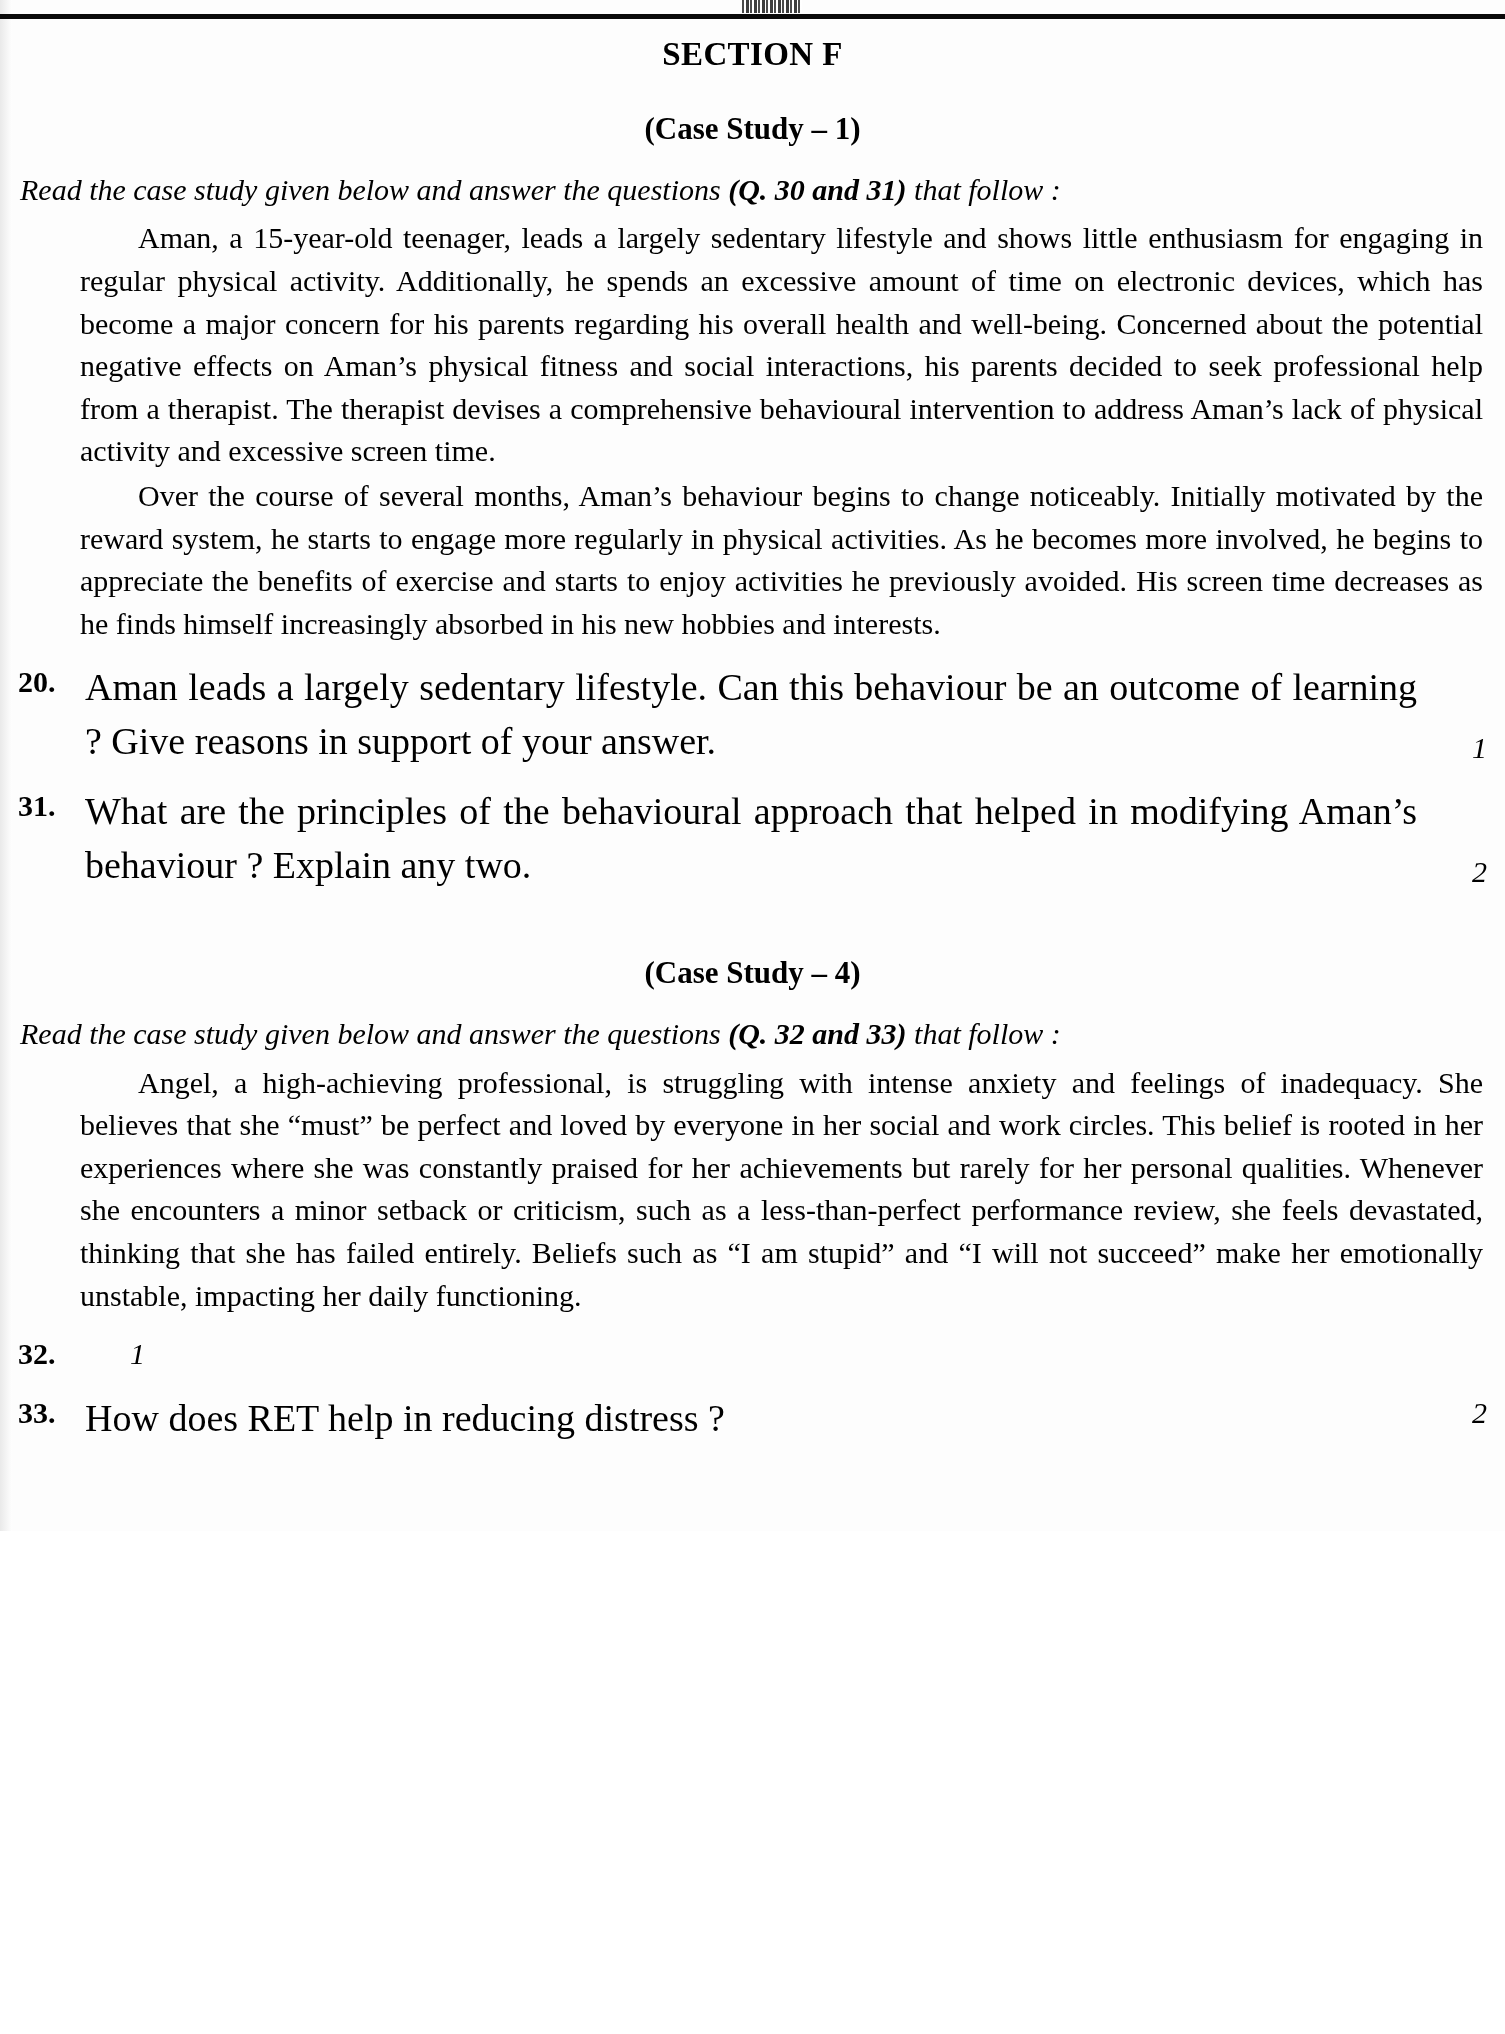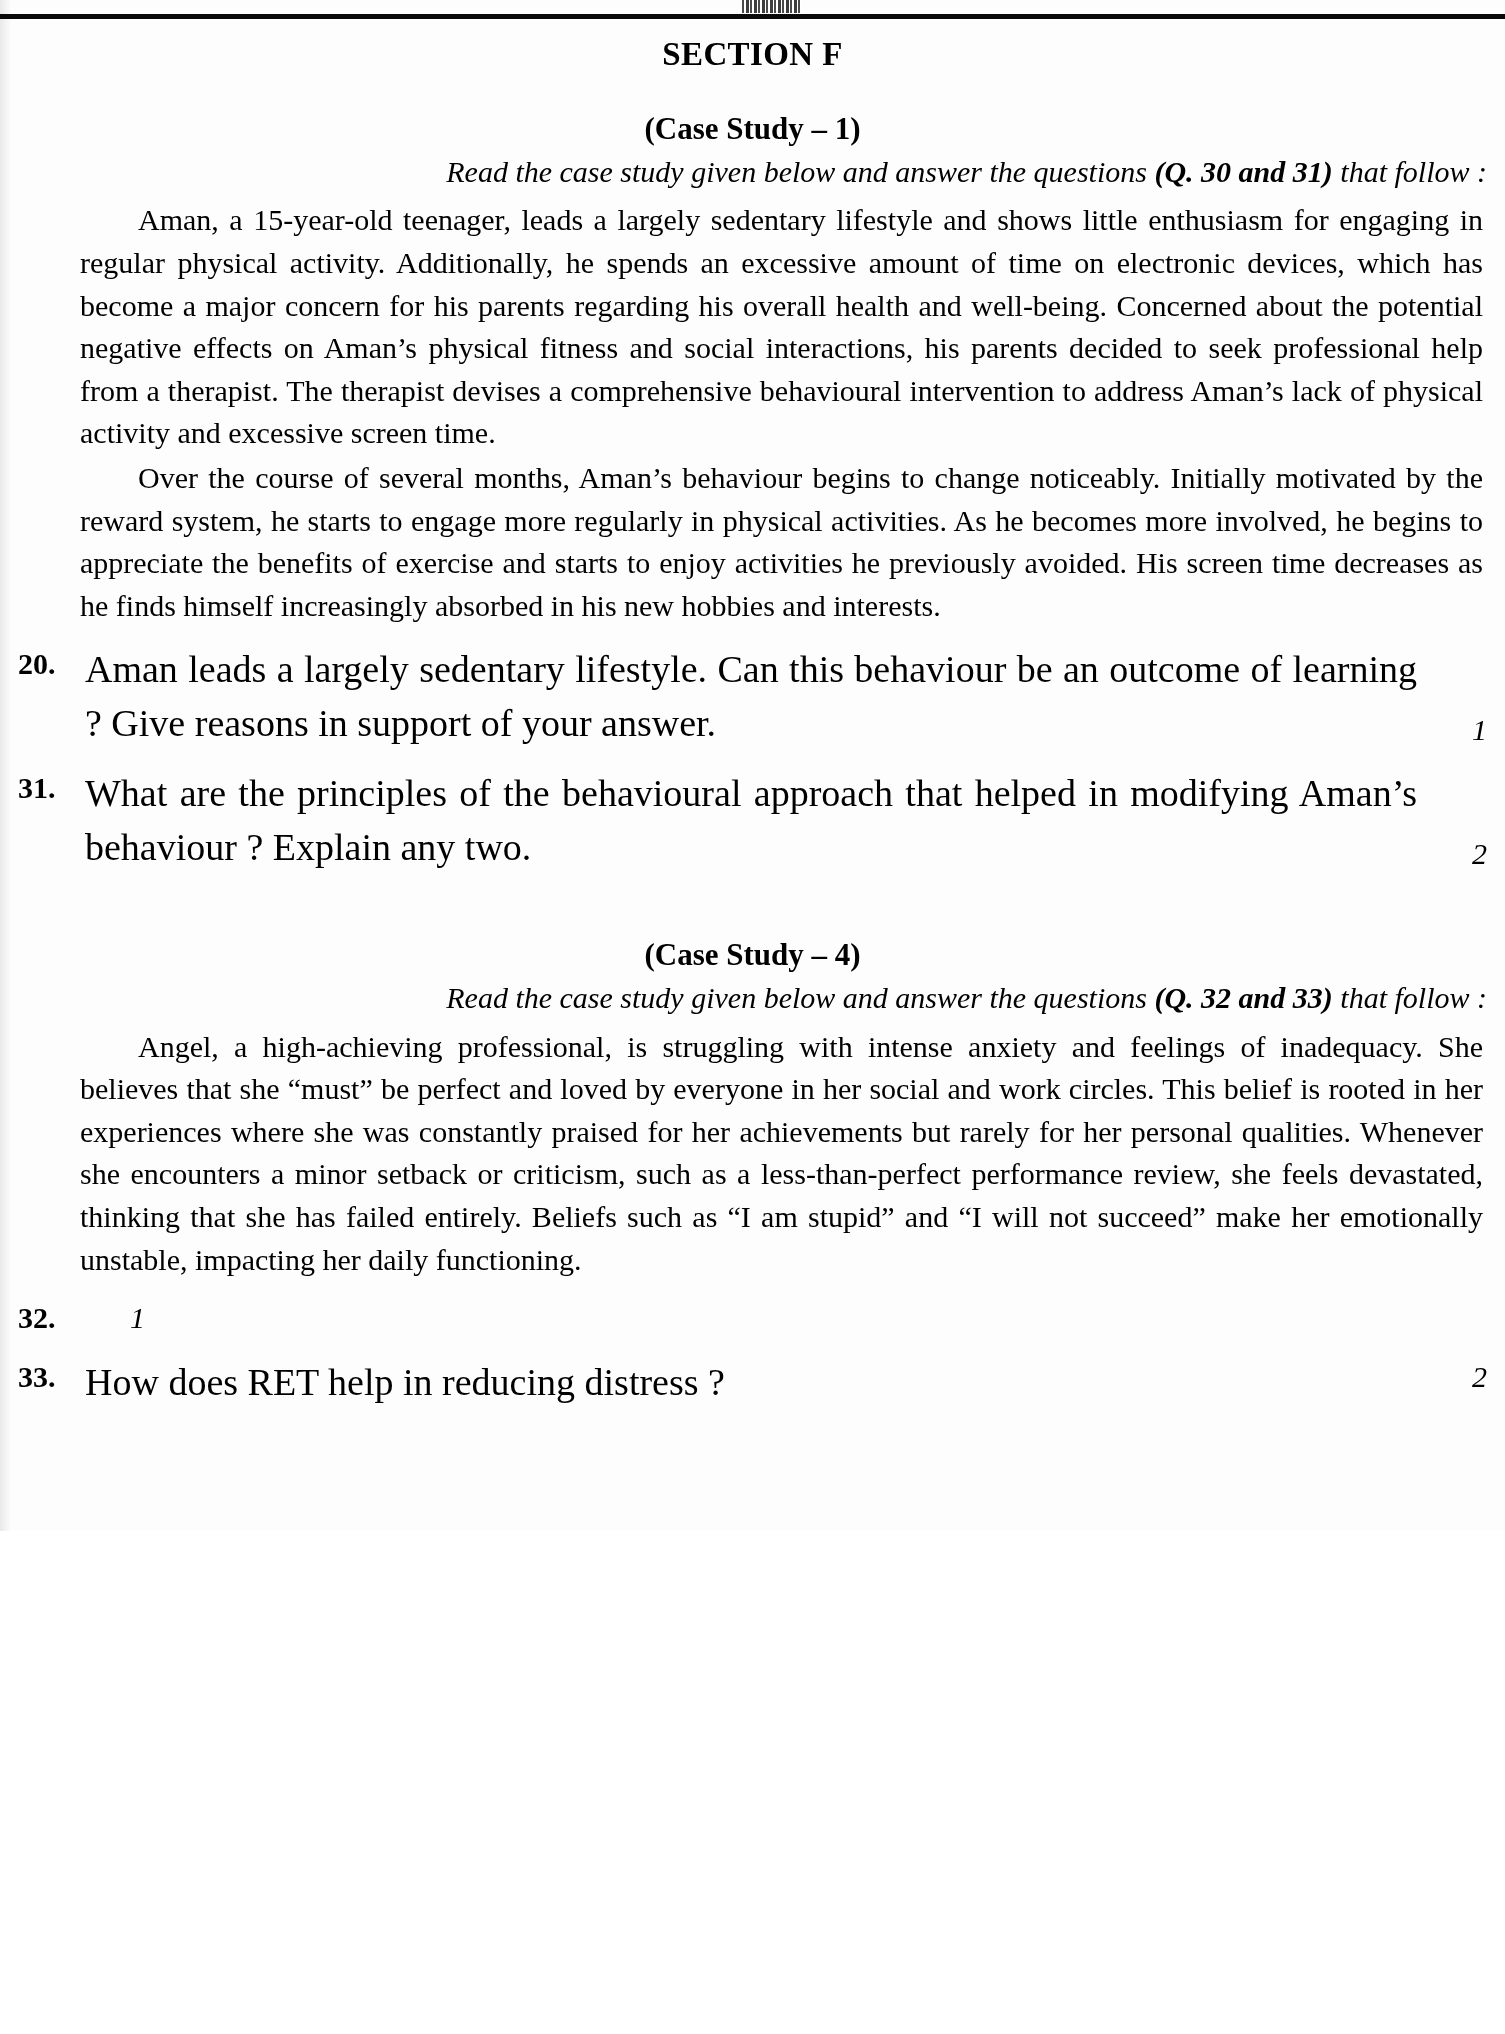--- a/index.html
+++ b/index.html
@@ -82,22 +82,22 @@
     font-size: 31px;
     font-weight: bold;
     text-align: center;
     margin: 0;
   }
 
   p.instruction {
     font-size: 30px;
     font-style: italic;
     line-height: 1.28;
-    margin: 6px 0 0 0;
-    text-align: right;
+    margin: 24px 0 0 0;
+    text-align: left;
   }
   p.instruction .bi {
     font-weight: bold;
     font-style: italic;
   }
 
   p.body-para {
     font-size: 30px;
     line-height: 1.42;
     margin: 8px 0 0 0;

